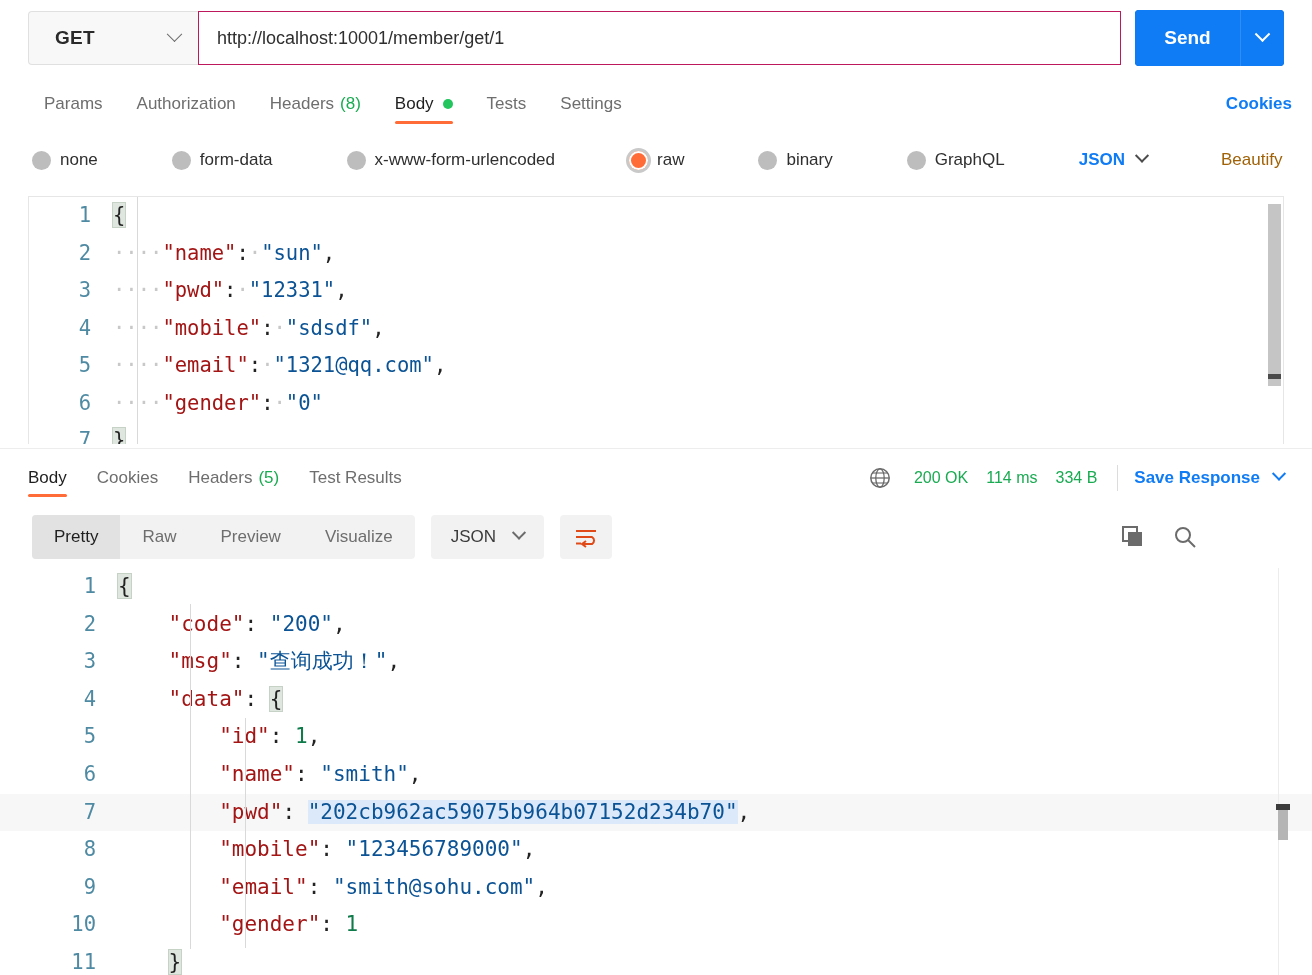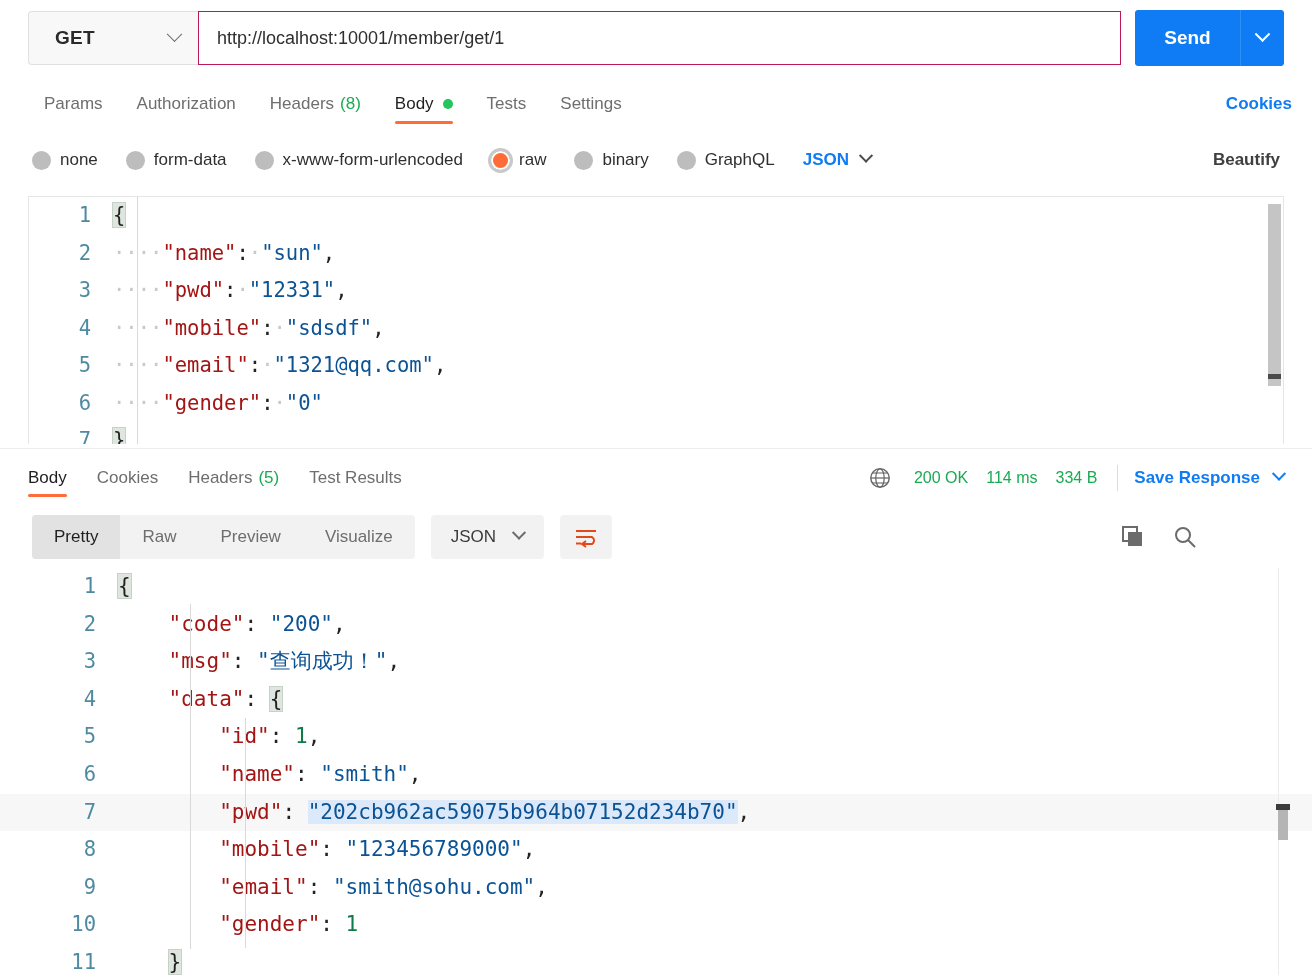--- a/index.html
+++ b/index.html
@@ -69,38 +69,38 @@
     width: 10px; height: 10px; border-radius: 50%; background: #22c55e;
     display: inline-block; margin-left: 9px;
   }
   .cookies-link {
     margin-left: auto; color: #0f7bf4; font-size: 17px; font-weight: bold;
   }
 
   
   .body-row {
     position: absolute; left: 0; top: 132px; width: 1312px; height: 56px;
-    display: flex; align-items: center; padding: 0 32px;
+    display: flex; align-items: center; padding: 0 32px; gap: 46px;
   }
   .radio-item { display: flex; align-items: center; margin-right: 28px; white-space: nowrap; }
   .radio-dot {
     width: 19px; height: 19px; border-radius: 50%; background: #bdbdbd; margin-right: 9px;
     flex: none;
   }
   .radio-item.sel .radio-dot {
     background: #ff6c37; box-shadow: 0 0 0 2px #fff inset, 0 0 0 3px #c9c9c9;
   }
   .radio-label { font-size: 17px; color: #2f2f2f; }
   .json-sel { display: flex; align-items: center; margin-right: 28px; }
   .json-sel .txt { font-size: 17px; color: #0f7bf4; font-weight: bold; margin-right: 12px;}
   .json-sel i {
     width: 10px; height: 10px; border-right: 2px solid #4c4c4c; border-bottom: 2px solid #4c4c4c;
     transform: rotate(45deg) translate(-3px,-3px);
   }
-  .beautify { margin-left: auto; color: #404040; font-size: 17px; font-weight: bold; text-align: right; }
+  .beautify { margin-left: auto; color: #a16207; font-size: 17px; font-weight: normal; text-align: right; }
 
   
   .req-editor {
     position: absolute; left: 28px; top: 196px; width: 1256px; height: 248px;
     border: 1px solid #e6e6e6; border-bottom: none; background: #fff; overflow: hidden;
   }
   .code {
     font-family: "DejaVu Sans Mono", monospace; font-size: 20.5px; line-height: 37.5px;
     white-space: pre; position: relative;
   }

